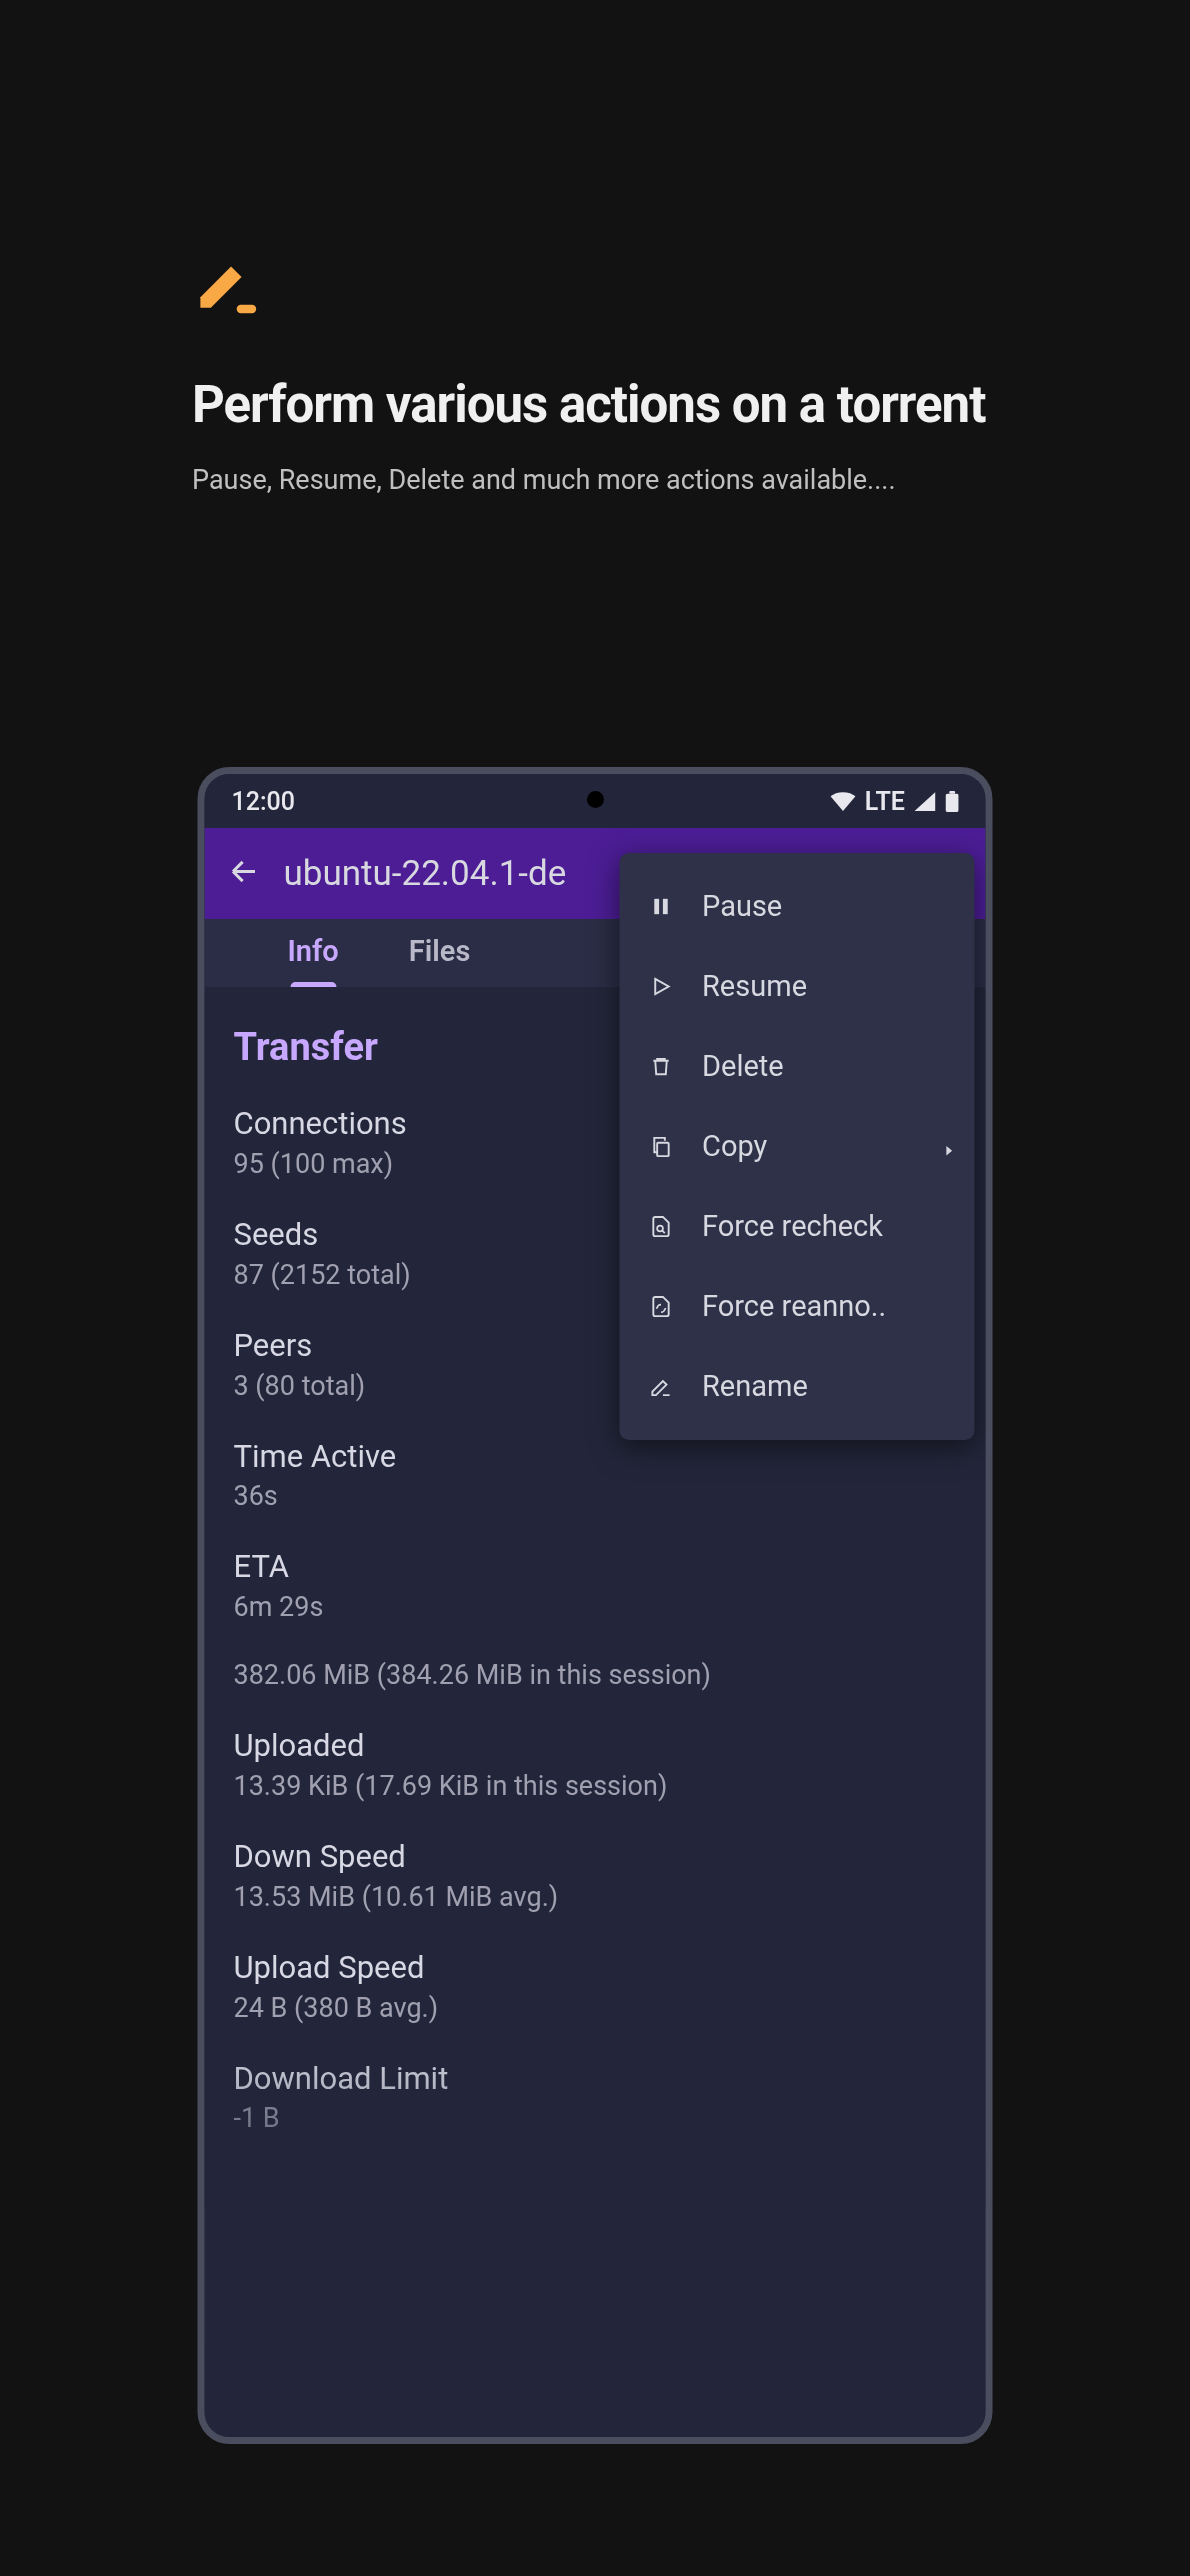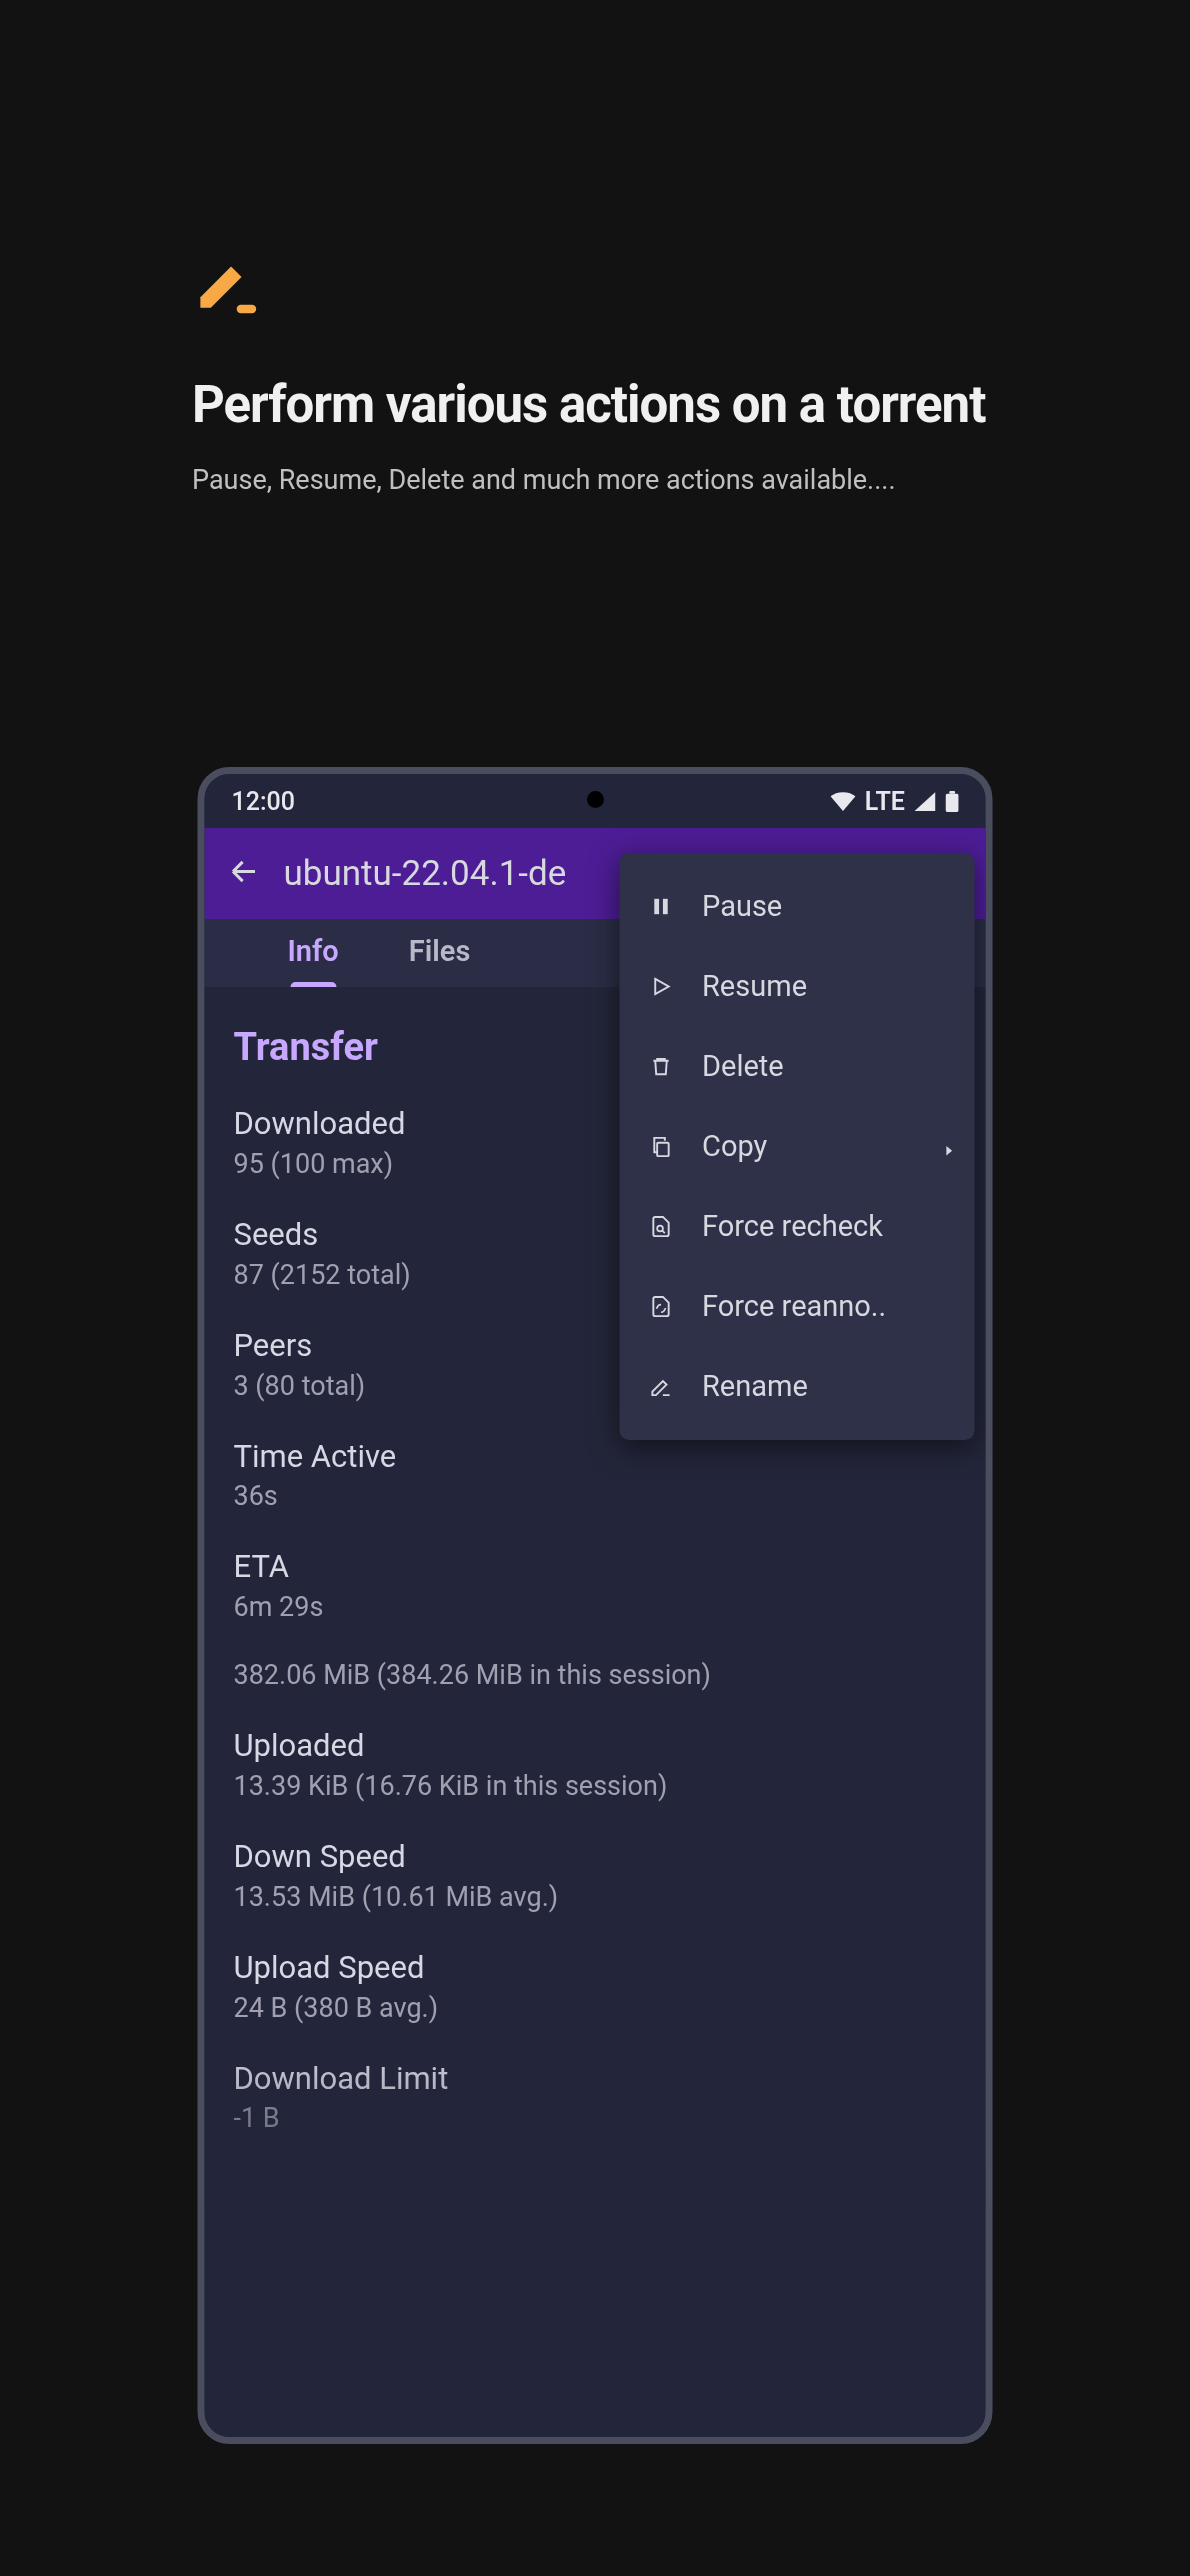--- a/index.html
+++ b/index.html
@@ -269,21 +269,21 @@
 
   <div class="tabs">
     <div class="tab active">Info</div>
     <div class="tab">Files</div>
   </div>
 
   <div class="content">
     <div class="section-title">Transfer</div>
 
     <div class="info-row">
-      <div class="info-label">Downloaded</div>
+      <div class="info-label">Connections</div>
       <div class="info-value">95 (100 max)</div>
     </div>
     <div class="info-row">
       <div class="info-label">Seeds</div>
       <div class="info-value">87 (2152 total)</div>
     </div>
     <div class="info-row">
       <div class="info-label">Peers</div>
       <div class="info-value">3 (80 total)</div>
     </div>
@@ -293,21 +293,21 @@
     </div>
     <div class="info-row">
       <div class="info-label">ETA</div>
       <div class="info-value">6m 29s</div>
     </div>
     <div class="info-row">
       <div class="info-value">382.06 MiB (384.26 MiB in this session)</div>
     </div>
     <div class="info-row">
       <div class="info-label">Uploaded</div>
-      <div class="info-value">13.39 KiB (16.76 KiB in this session)</div>
+      <div class="info-value">13.39 KiB (17.69 KiB in this session)</div>
     </div>
     <div class="info-row">
       <div class="info-label">Down Speed</div>
       <div class="info-value">13.53 MiB (10.61 MiB avg.)</div>
     </div>
     <div class="info-row">
       <div class="info-label">Upload Speed</div>
       <div class="info-value">24 B (380 B avg.)</div>
     </div>
     <div class="info-row">

